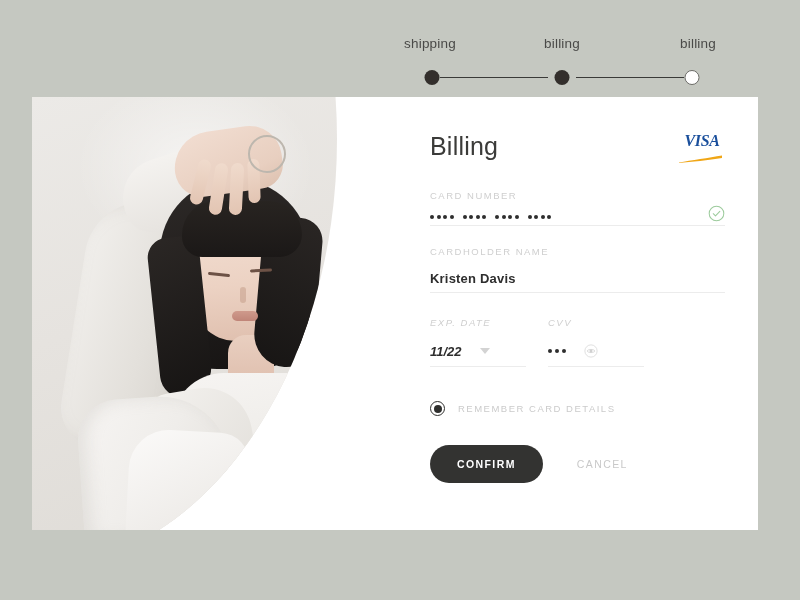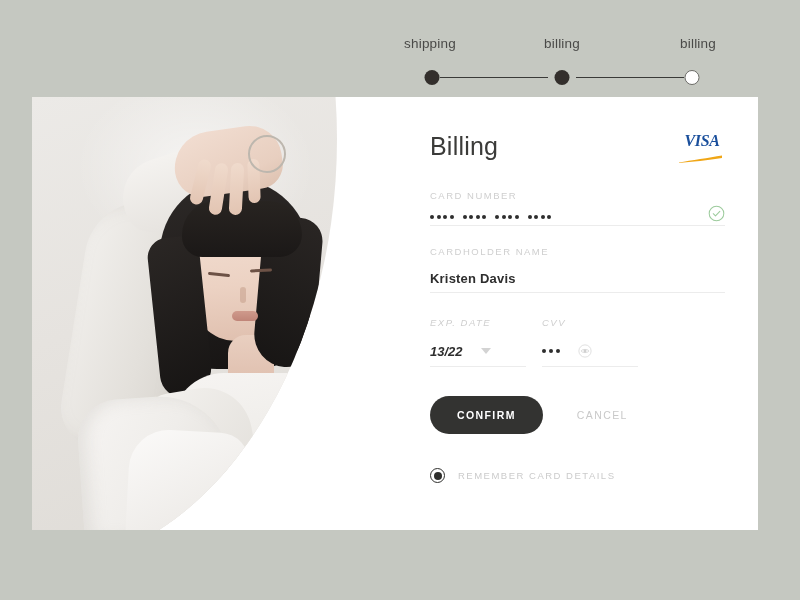--- a/index.html
+++ b/index.html
@@ -374,21 +374,21 @@
 
   #pair-row {
     display: flex;
     margin-top: 24px;
     font-style: italic;
   }
   .half {
     width: 96px;
     margin-right: 4px;
   }
-  .half.cvv { margin-left: 12px; }
+  .half.cvv { margin-left: 18px; }
   .small-row {
     position: relative;
     display: flex;
     align-items: center;
     border-bottom: 1px solid #ececec;
     padding-bottom: 6px;
     margin-top: 14px;
     height: 18px;
   }
   .exp-val {
@@ -574,50 +574,50 @@
           <div class="field-label">CARDHOLDER NAME</div>
           <div class="field-row">
             <div class="field-value">Kristen Davis</div>
           </div>
         </div>
 
         <div id="pair-row">
           <div class="half">
             <div class="field-label">EXP. DATE</div>
             <div class="small-row">
-              <div class="exp-val">13/22</div>
+              <div class="exp-val">11/22</div>
               <div class="caret"></div>
             </div>
           </div>
           <div class="half cvv">
             <div class="field-label">CVV</div>
             <div class="small-row">
               <div class="cvv-dots">
                 <i class="dot"></i>
                   <i class="dot"></i>
                   <i class="dot"></i>
               </div>
               <svg class="eye-icon" viewBox="0 0 16 16">
                 <circle cx="8" cy="8" r="7" fill="none" stroke="#dcdcdc" stroke-width="1"></circle>
                 <path d="M3.4 8 C5 5.6 11 5.6 12.6 8 C11 10.4 5 10.4 3.4 8 Z" fill="none" stroke="#d0d0d0" stroke-width=".9"></path>
                 <circle cx="8" cy="8" r="1.7" fill="#d0d0d0"></circle>
               </svg>
             </div>
           </div>
         </div>
 
-        <div id="actions">
-          <button id="confirm-btn">CONFIRM</button>
-          <button id="cancel-btn">CANCEL</button>
-        </div>
-
         <div id="remember-row">
           <div id="radio">
             <div id="radio-dot"></div>
           </div>
           <div id="remember-label">REMEMBER CARD DETAILS</div>
         </div>
 
+        <div id="actions">
+          <button id="confirm-btn">CONFIRM</button>
+          <button id="cancel-btn">CANCEL</button>
+        </div>
+
       </div>
     </div>
 
   </div>
 </div>
 
 </body></html>

